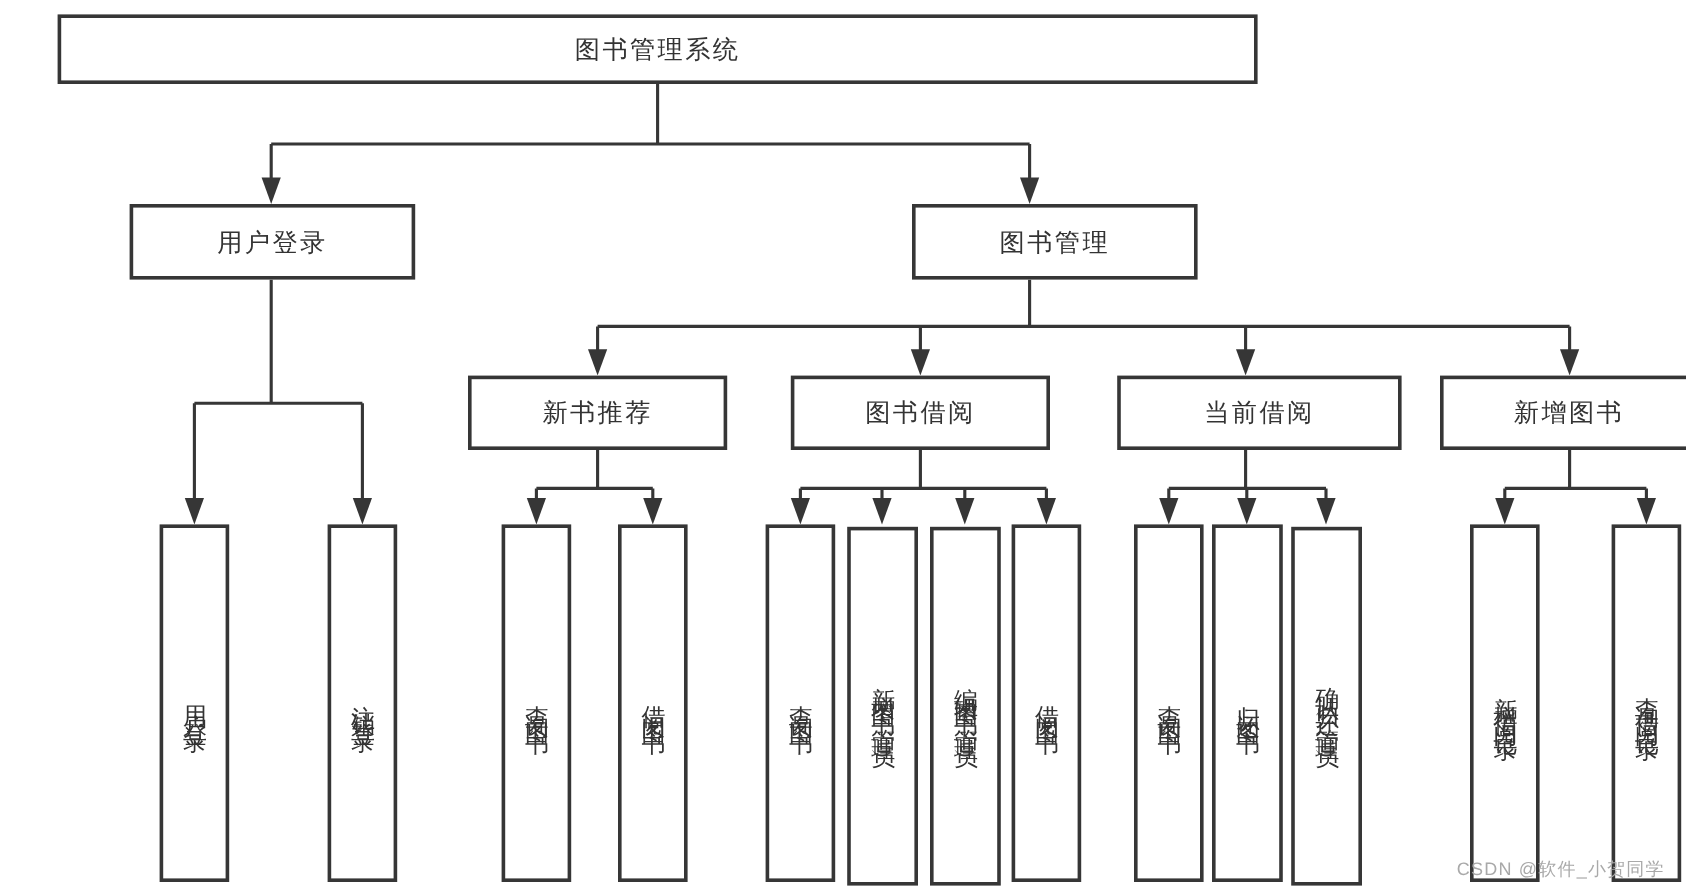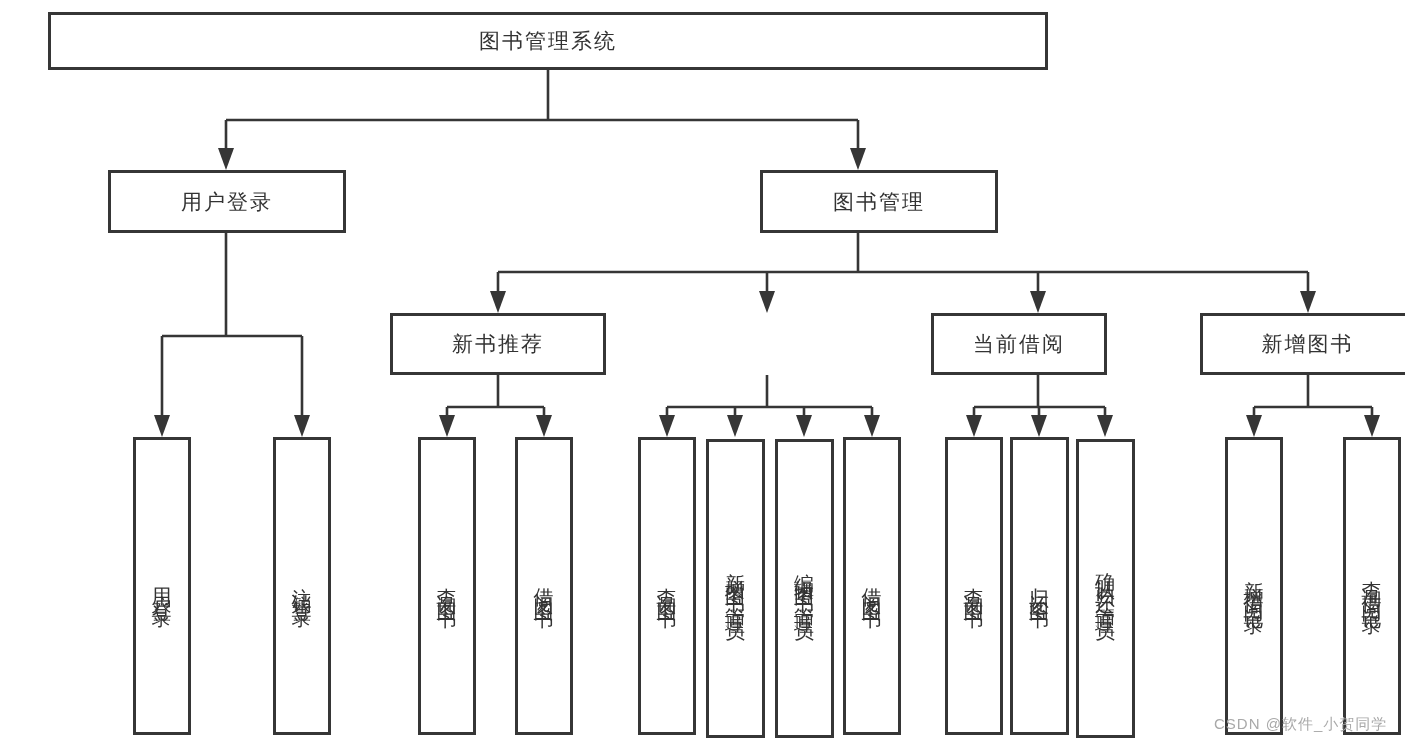--- a/index.html
+++ b/index.html
@@ -107,21 +107,22 @@
       <polygon points="1344,437 1336,415 1352,415"></polygon>
     </g>
   </svg>
 
   <div class="node h-node" style="left:20px; top:12px; width:1000px; height:58px;">图书管理系统</div>
 
   <div class="node h-node" style="left:80px; top:170px; width:238px; height:63px;">用户登录</div>
   <div class="node h-node" style="left:732px; top:170px; width:238px; height:63px;">图书管理</div>
 
   <div class="node h-node" style="left:362px; top:313px; width:216px; height:62px;">新书推荐</div>
-  <div class="node h-node" style="left:903px; top:313px; width:176px; height:62px;">当前借阅</div>
+  <div class="node h-node" style="left:631px; top:313px; width:216px; height:62px;">图书借阅</div>
+  <div class="node h-node" style="left:903px; top:313px; width:237px; height:62px;">当前借阅</div>
   <div class="node h-node" style="left:1172px; top:313px; width:215px; height:62px;">新增图书</div>
 
   <div class="node v-node" style="left:105px; top:437px; width:58px; height:298px;">用户登录</div>
   <div class="node v-node" style="left:245px; top:437px; width:58px; height:298px;">注销登录</div>
 
   <div class="node v-node" style="left:390px; top:437px; width:58px; height:298px;">查询图书</div>
   <div class="node v-node" style="left:487px; top:437px; width:58px; height:298px;">借阅图书</div>
 
   <div class="node v-node" style="left:610px; top:437px; width:58px; height:298px;">查询图书</div>
   <div class="node v-node" style="left:678px; top:439px; width:59px; height:299px;">新增图书（管理员）</div>

